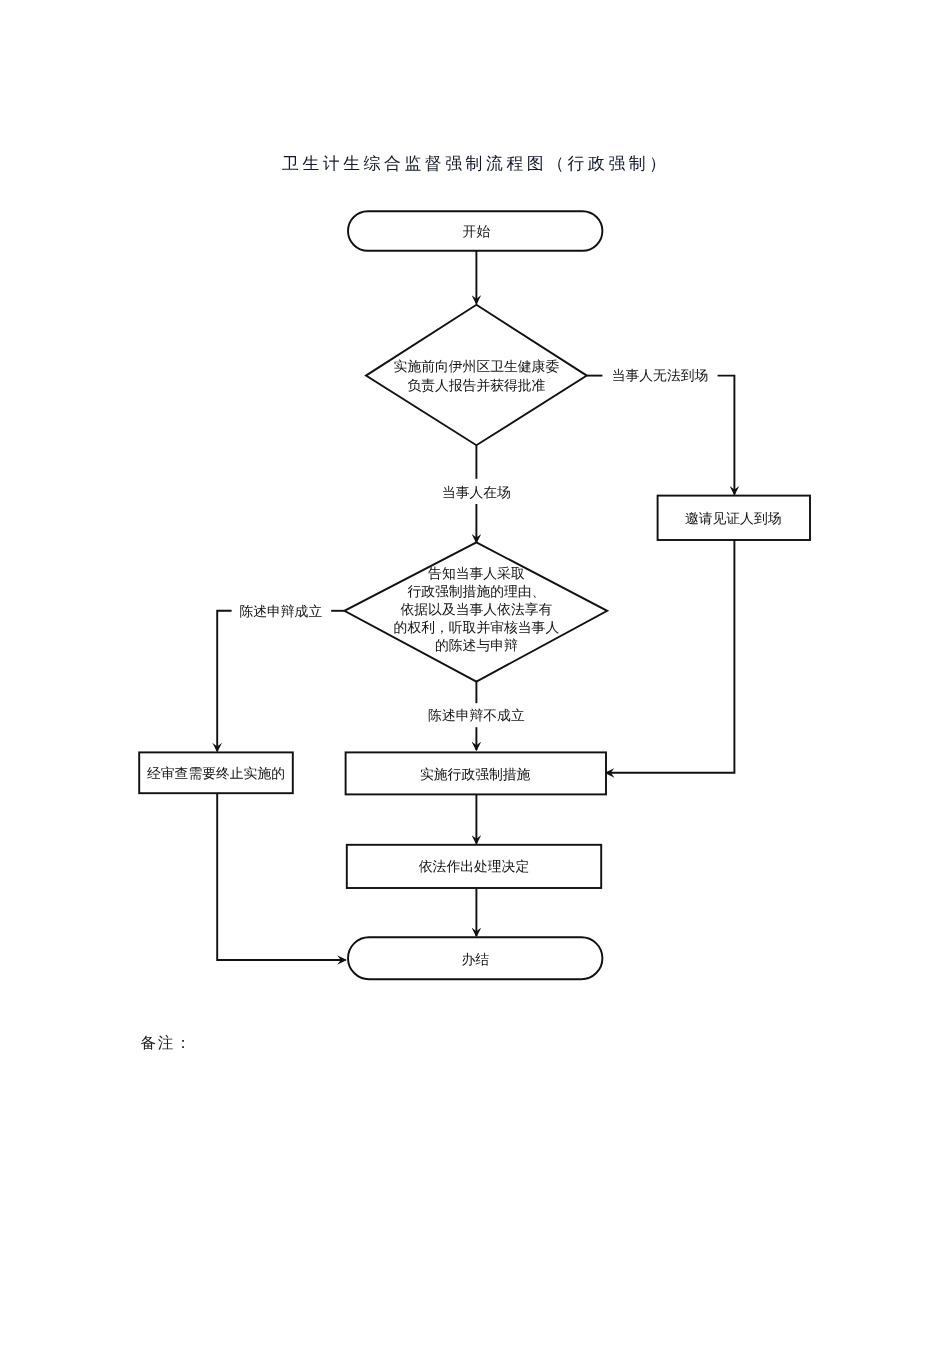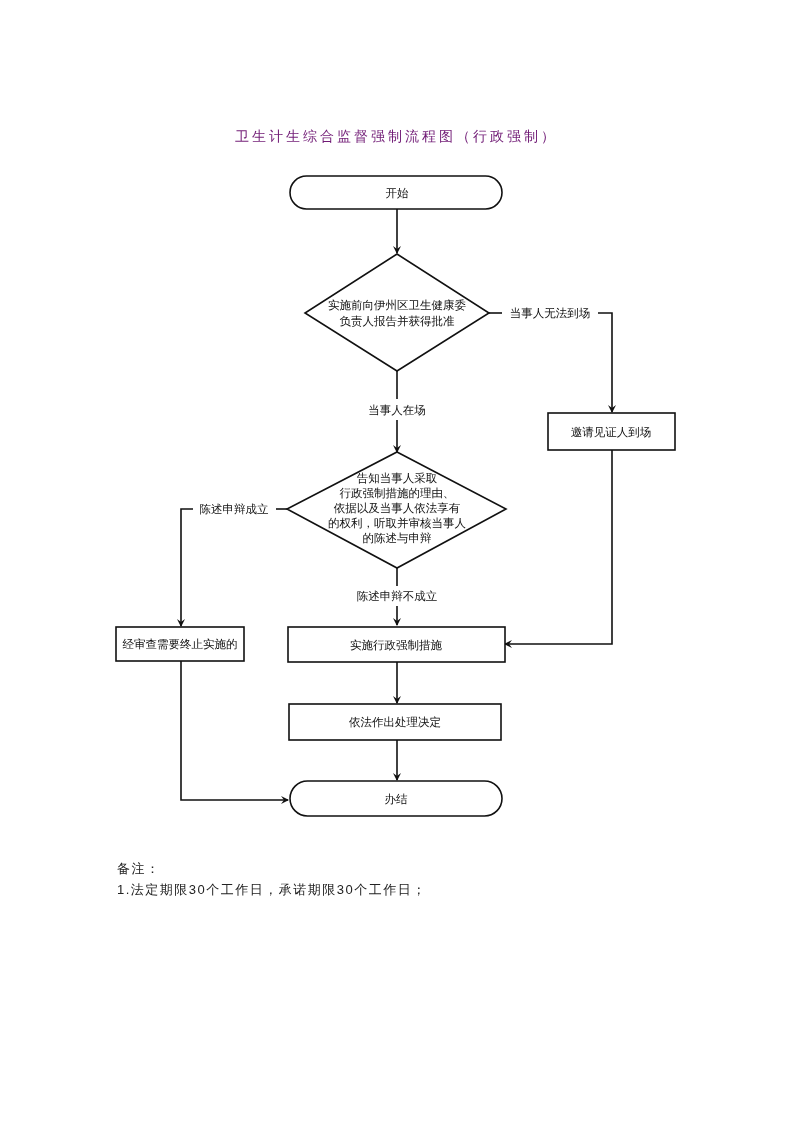--- a/index.html
+++ b/index.html
@@ -1,22 +1,22 @@
 <!DOCTYPE html>
 <html><head>
 <meta charset="utf-8">
 <style>
   html, body { margin: 0; padding: 0; background: #ffffff; }
   body { width: 793px; height: 1122px; position: relative; overflow: hidden;
          font-family: "DejaVu Sans", sans-serif; color: #111; }
   .title { position: absolute; left: 0; width: 793px; top: 128px; text-align: center;
-           font-family: "DejaVu Serif", serif; font-size: 14px; letter-spacing: 3px; color: #701a75; }
+           font-family: "DejaVu Serif", serif; font-size: 14px; letter-spacing: 3px; color: #0f172a; }
   svg#flow { position: absolute; left: 0; top: 0; }
   svg text { font-family: "DejaVu Sans", sans-serif; font-size: 11.5px; fill: #111; }
-  .notes { position: absolute; left: 117px; top: 858px; font-family: Liberation Sans, sans-serif;
+  .notes { position: absolute; left: 117px; top: 858px; font-family: Liberation Serif, serif;
            font-size: 13px; line-height: 21px; color: #222; letter-spacing: 1.5px; }
   .notes div { white-space: nowrap; }
 </style>
 </head>
 <body>
 
 <div class="title">卫生计生综合监督强制流程图（行政强制）</div>
 
 <svg id="flow" width="793" height="1122" viewBox="0 0 793 1122">
   <defs>
@@ -77,14 +77,13 @@
 
     <text x="550" y="317">当事人无法到场</text>
     <text x="397" y="414">当事人在场</text>
     <text x="234" y="513">陈述申辩成立</text>
     <text x="397" y="600">陈述申辩不成立</text>
   </g>
 </svg>
 
 <div class="notes">
   <div>备注：</div>
-  <div>1.法定期限30个工作日，承诺期限30个工作日；</div>
 </div>
 
 </body></html>

